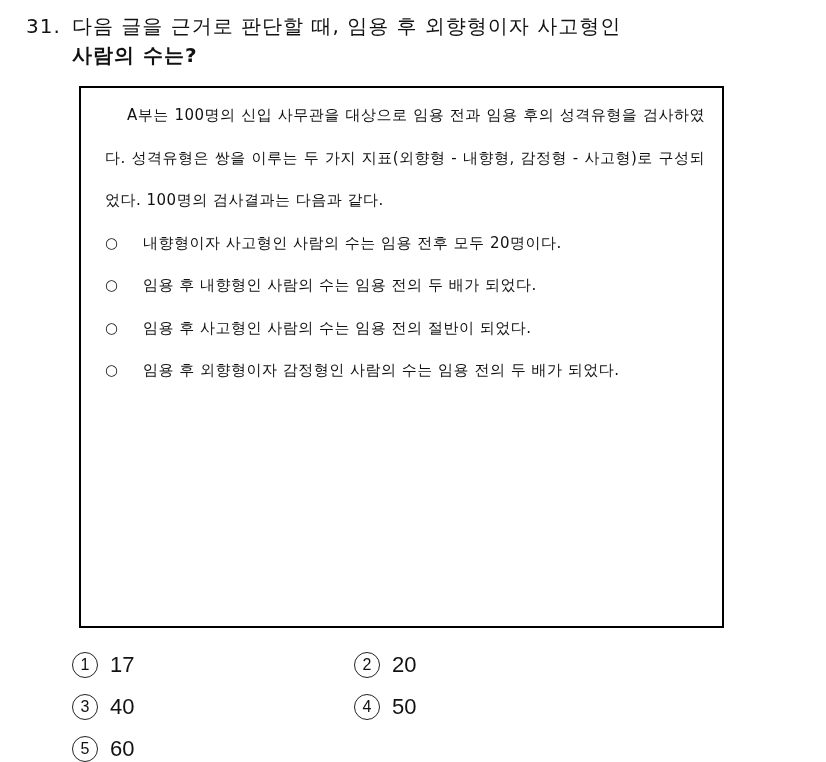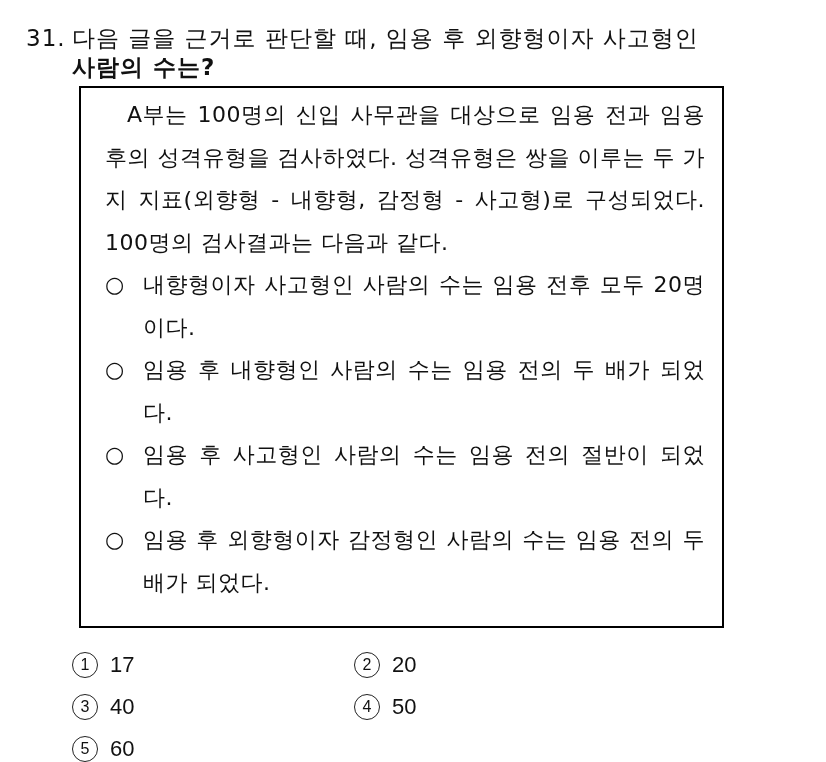--- a/index.html
+++ b/index.html
@@ -11,23 +11,23 @@
       width: 826px;
       height: 762px;
       position: relative;
       overflow: hidden;
       color: #111111;
       font-family: "DejaVu Sans", "Liberation Sans", sans-serif;
     }
     .question {
       position: absolute;
       left: 26px;
-      top: 24px;
+      top: 12px;
       width: 780px;
-      font-size: 23px;
+      font-size: 20px;
       line-height: 29px;
       letter-spacing: 1px;
     }
     .question .num {
       display: inline-block;
       width: 46px;
     }
     .question .line2 {
       padding-left: 46px;
       font-weight: bold;
@@ -39,21 +39,21 @@
       width: 641px;
       height: 538px;
       border: 2px solid #000000;
       box-sizing: content-box;
     }
     .passage {
       position: absolute;
       left: 24px;
       top: 6px;
       width: 600px;
-      font-size: 22px;
+      font-size: 15px;
       line-height: 42.5px;
       letter-spacing: 0.5px;
       text-align: justify;
       text-align-last: left;
       font-family: "DejaVu Sans", "Liberation Sans", sans-serif;
     }
     .passage .intro {
       text-indent: 22px;
       margin: 0;
     }

